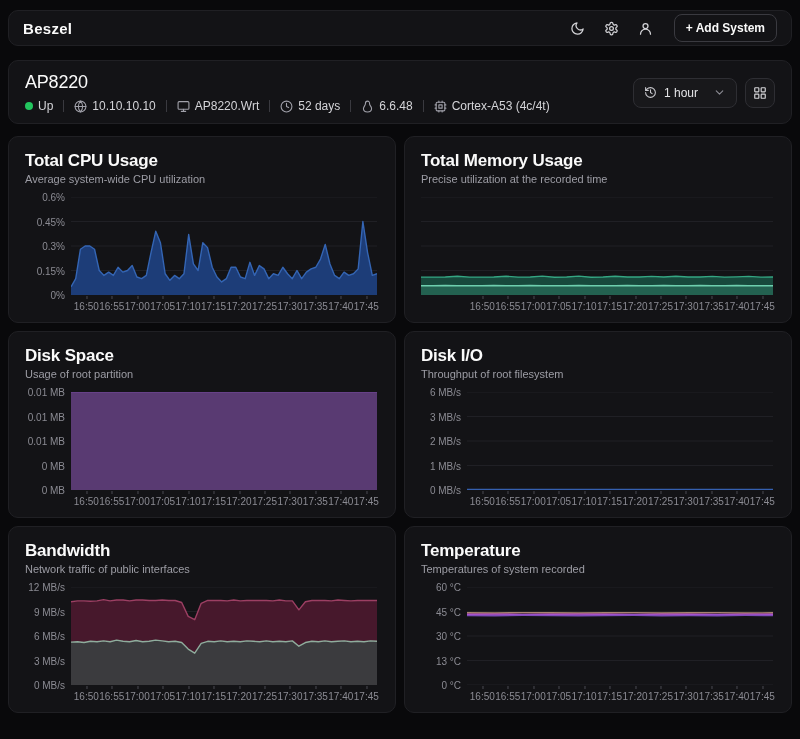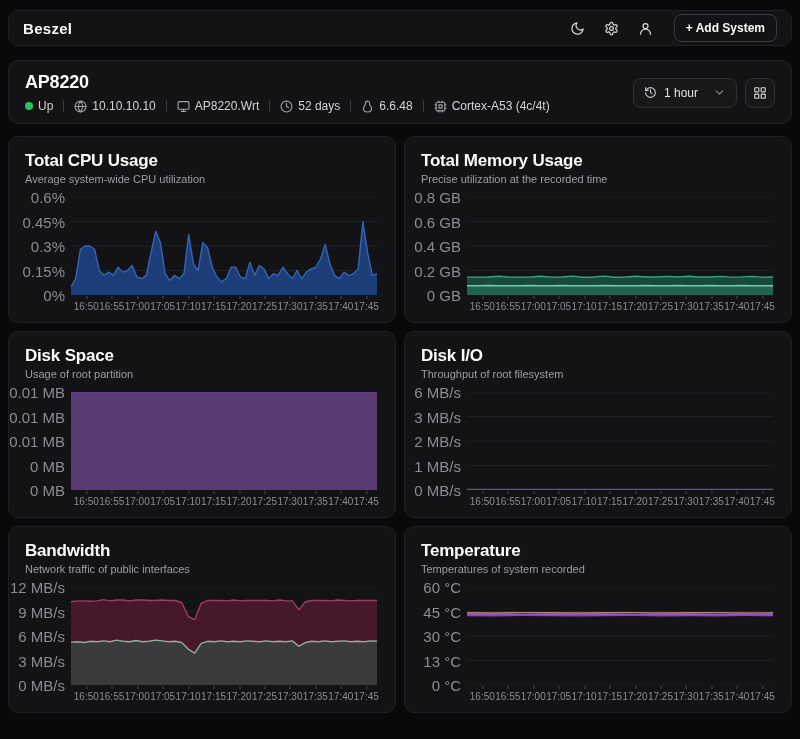--- a/index.html
+++ b/index.html
@@ -31,21 +31,21 @@
     border:1px solid #3a3a40; border-radius:8px; background:#131316;
     font-size:12px; font-weight:600; color:#fafafa; cursor:pointer; margin-left:8px;
   }
 
   
   .sysbar {
     background:#131316; border:1px solid #202024; border-radius:10px;
     padding:11px 16px 10px 16px; margin-bottom:12px;
     display:flex; align-items:center; justify-content:space-between;
   }
-  .sys-title { font-size:18px; font-weight:700; letter-spacing:-.2px; margin:0 0 6px 0; }
+  .sys-title { font-size:18px; font-weight:400; letter-spacing:-.2px; margin:0 0 6px 0; }
   .sys-meta { display:flex; align-items:center; font-size:12px; color:#d4d4d8; }
   .meta-item { display:flex; align-items:center; gap:5px; white-space:nowrap; }
   .meta-item svg { width:13px; height:13px; color:#a1a1aa; }
   .meta-sep { width:1px; height:12px; background:#3a3a40; margin:0 10px; }
   .dot { width:8px; height:8px; border-radius:50%; display:inline-block; }
   .sys-right { display:flex; align-items:flex-start; gap:8px; }
   .select {
     display:flex; align-items:center; gap:7px; height:30px; padding:0 10px;
     background:#18181b; border:1px solid #2e2e33; border-radius:8px;
     font-size:12px; color:#e4e4e7; cursor:pointer; min-width:104px;
@@ -66,21 +66,21 @@
     height:187px; padding:14px 14px 6px 16px;
   }
   .card h2 { margin:0; font-size:17px; font-weight:700; letter-spacing:-.2px; line-height:20px; }
   .card .sub { margin:2px 0 11px 0; font-size:11px; color:#9d9da5; line-height:13px; }
 
   
   .chart-row { display:flex; height:98px; }
   .ylabels { width:46px; position:relative; flex:none; }
   .ytick {
     position:absolute; right:6px; transform:translateY(-50%);
-    font-size:15px; color:#8b8b93; white-space:nowrap;
+    font-size:10px; color:#8b8b93; white-space:nowrap;
   }
   .plot { flex:1; position:relative; margin-right:4px; }
   .plot svg { width:100%; height:100%; display:block; }
   .xrow { display:flex; height:18px; }
   .xspacer { width:46px; flex:none; }
   .xlabels { flex:1; position:relative; margin-right:4px; }
   .xtick {
     position:absolute; top:6px; transform:translateX(-50%);
     font-size:10px; color:#8b8b93; white-space:nowrap;
   }
@@ -238,27 +238,20 @@
             </div>
           </div>
       </div>
     </section>
 
     <section class="card">
       <h2>Total Memory Usage</h2>
       <p class="sub">Precise utilization at the recorded time</p>
       <div class="chart">
         <div class="chart-row">
-          <div class="ylabels">
-              <div class="ytick" style="top:0%">0.8 GB</div>
-              <div class="ytick" style="top:25%">0.6 GB</div>
-              <div class="ytick" style="top:50%">0.4 GB</div>
-              <div class="ytick" style="top:75%">0.2 GB</div>
-              <div class="ytick" style="top:100%">0 GB</div>
-            </div>
           <div class="plot">
               <svg class="plot-svg" viewBox="0 0 100 100" preserveAspectRatio="none">
                 <line x1="0" x2="100" y1="0" y2="0" stroke="#202025" stroke-width="1" vector-effect="non-scaling-stroke"></line>
                 <line x1="0" x2="100" y1="25" y2="25" stroke="#202025" stroke-width="1" vector-effect="non-scaling-stroke"></line>
                 <line x1="0" x2="100" y1="50" y2="50" stroke="#202025" stroke-width="1" vector-effect="non-scaling-stroke"></line>
                 <line x1="0" x2="100" y1="75" y2="75" stroke="#202025" stroke-width="1" vector-effect="non-scaling-stroke"></line>
                 <line x1="0" x2="100" y1="100" y2="100" stroke="#202025" stroke-width="1" vector-effect="non-scaling-stroke"></line>
                 <path d="M0,100 L0.00,81.75 L3.45,81.75 L6.90,81.63 L10.34,80.88 L13.79,81.75 L17.24,81.75 L20.69,81.63 L24.14,80.88 L27.59,81.75 L31.03,81.63 L34.48,80.75 L37.93,81.88 L41.38,81.63 L44.83,80.75 L48.28,81.88 L51.72,81.63 L55.17,80.88 L58.62,81.63 L62.07,81.63 L65.52,81.00 L68.97,81.63 L72.41,80.88 L75.86,81.63 L79.31,81.63 L82.76,81.00 L86.21,81.75 L89.66,81.50 L93.10,81.00 L96.55,81.75 L100.00,81.63 L100,100 Z" fill="#17493c"></path>
                 <path d="M0,100 L0.00,90.50 L3.45,90.63 L6.90,90.38 L10.34,90.63 L13.79,90.50 L17.24,90.63 L20.69,90.38 L24.14,90.50 L27.59,90.63 L31.03,90.38 L34.48,90.50 L37.93,90.63 L41.38,90.50 L44.83,90.38 L48.28,90.63 L51.72,90.50 L55.17,90.63 L58.62,90.38 L62.07,90.50 L65.52,90.63 L68.97,90.38 L72.41,90.63 L75.86,90.50 L79.31,90.38 L82.76,90.63 L86.21,90.50 L89.66,90.38 L93.10,90.63 L96.55,90.50 L100.00,90.50 L100,100 Z" fill="#236150"></path>
                 <path d="M0.00,90.50 L3.45,90.63 L6.90,90.38 L10.34,90.63 L13.79,90.50 L17.24,90.63 L20.69,90.38 L24.14,90.50 L27.59,90.63 L31.03,90.38 L34.48,90.50 L37.93,90.63 L41.38,90.50 L44.83,90.38 L48.28,90.63 L51.72,90.50 L55.17,90.63 L58.62,90.38 L62.07,90.50 L65.52,90.63 L68.97,90.38 L72.41,90.63 L75.86,90.50 L79.31,90.38 L82.76,90.63 L86.21,90.50 L89.66,90.38 L93.10,90.63 L96.55,90.50 L100.00,90.50" fill="none" stroke="#6ecfae" stroke-width="1.4" vector-effect="non-scaling-stroke" stroke-linejoin="round"></path>

